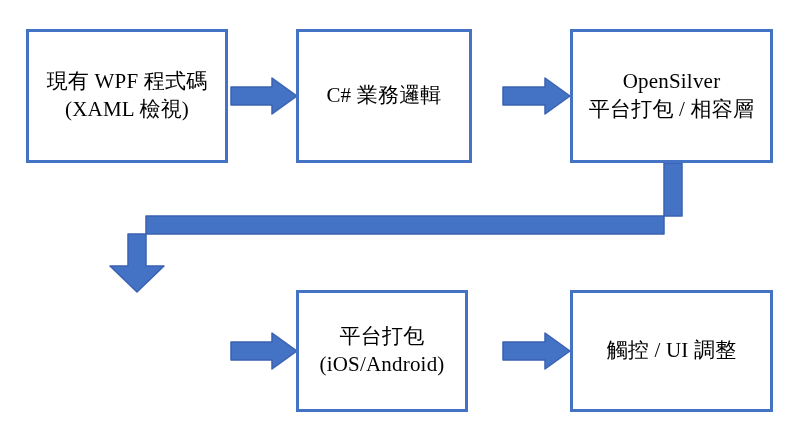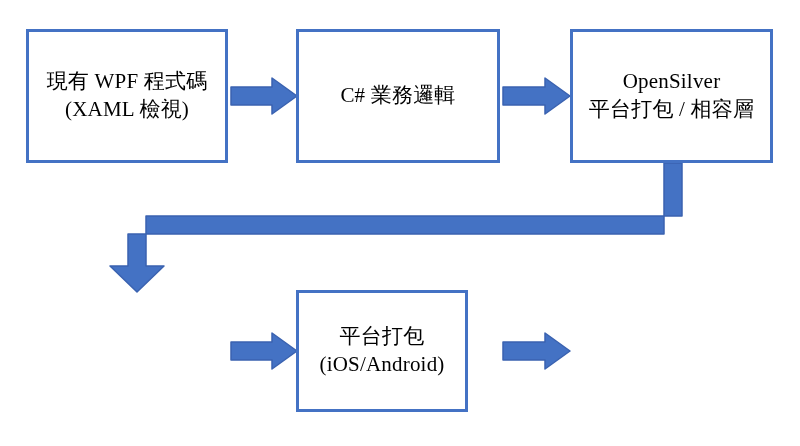--- a/index.html
+++ b/index.html
@@ -37,21 +37,21 @@
     font-size: 21px;
     line-height: 1.32;
     color: #000000;
     font-weight: 400;
     letter-spacing: 0.2px;
     white-space: pre-line;
     padding: 0 6px;
   }
   
   #node-wpf      { left: 26px;  top: 29px;  width: 202px; height: 134px; }
-  #node-csharp   { left: 296px; top: 29px;  width: 204px; height: 134px; }
+  #node-csharp   { left: 296px; top: 29px;  width: 176px; height: 134px; }
   #node-silver   { left: 570px; top: 29px;  width: 203px; height: 134px; }
   
   #node-maui     { left: 26px;  top: 290px; width: 202px; height: 122px; }
   #node-package  { left: 296px; top: 290px; width: 172px; height: 122px; }
   #node-touch    { left: 570px; top: 290px; width: 203px; height: 122px; }
 
   .connector {
     position: absolute;
     left: 0;
     top: 0;
@@ -112,14 +112,17 @@
     <span class="label">OpenSilver
 平台打包 / 相容層</span>
   </div>
 
 
   <div class="node" id="node-package">
     <span class="label">平台打包
 (iOS/Android)</span>
   </div>
 
+  <div class="node" id="node-touch">
+    <span class="label">觸控 / UI 調整</span>
+  </div>
 
 </div>
 
 </body></html>

